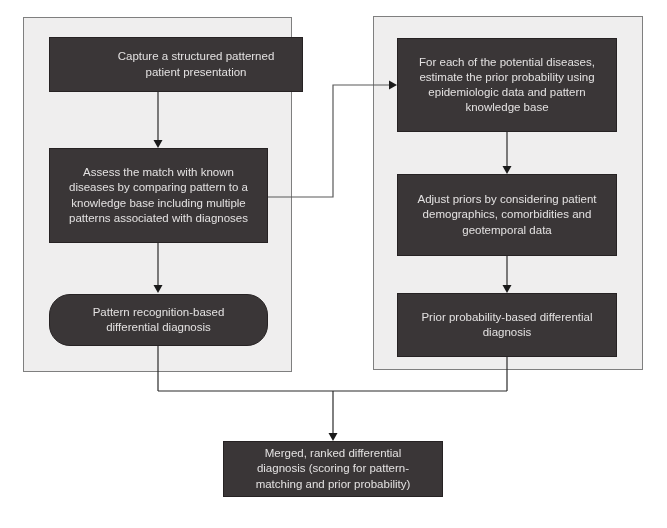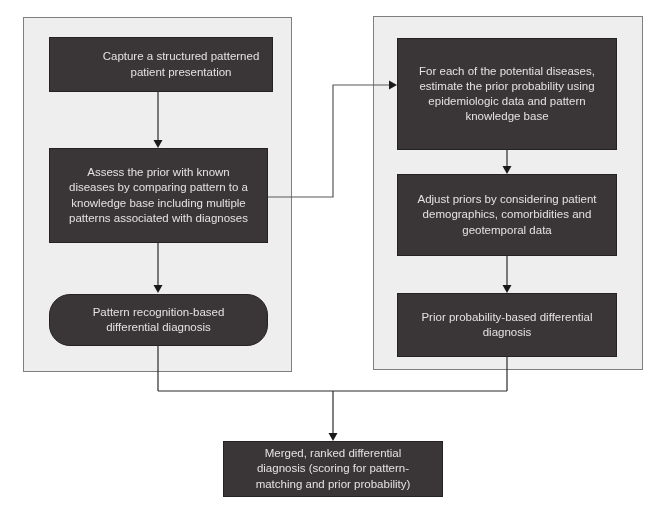--- a/index.html
+++ b/index.html
@@ -31,24 +31,24 @@
     color: #e3e1e1;
     font-size: 11.5px;
     line-height: 1.32;
     text-align: center;
     display: flex;
     align-items: center;
     justify-content: center;
     white-space: pre-line;
     padding: 2px 6px;
   }
-  .box-capture   { left: 49px;  top: 37px;  width: 224px; height: 55px; padding-left: 46px; }
+  .box-capture   { left: 49px;  top: 37px;  width: 254px; height: 55px; padding-left: 46px; }
   .box-assess    { left: 49px;  top: 148px; width: 219px; height: 95px; }
   .box-patterndx { left: 49px;  top: 294px; width: 219px; height: 52px; border-radius: 21px; }
-  .box-estimate  { left: 397px; top: 38px;  width: 220px; height: 112px; }
+  .box-estimate  { left: 397px; top: 38px;  width: 220px; height: 94px; }
   .box-adjust    { left: 397px; top: 174px; width: 220px; height: 82px; }
   .box-priordx   { left: 397px; top: 293px; width: 220px; height: 64px; }
   .box-merged    { left: 223px; top: 441px; width: 220px; height: 56px; }
   svg.connectors {
     position: absolute;
     left: 0; top: 0;
     width: 667px;
     height: 528px;
     pointer-events: none;
   }
@@ -100,21 +100,21 @@
       <line class="stroke-dark" x1="507" y1="345" x2="507" y2="391"></line>
       <line class="stroke-dark" x1="158" y1="391" x2="507" y2="391"></line>
       <line class="stroke-dark" x1="333" y1="391" x2="333" y2="434"></line>
       <polygon class="head-dark" points="328.5,433 337.5,433 333,441"></polygon>
     </g>
   </svg>
 
   <div class="flow-box box-capture">Capture a structured patterned
 patient presentation</div>
 
-  <div class="flow-box box-assess">Assess the prior with known
+  <div class="flow-box box-assess">Assess the match with known
 diseases by comparing pattern to a
 knowledge base including multiple
 patterns associated with diagnoses</div>
 
   <div class="flow-box box-patterndx">Pattern recognition-based
 differential diagnosis</div>
 
   <div class="flow-box box-estimate">For each of the potential diseases,
 estimate the prior probability using
 epidemiologic data and pattern

